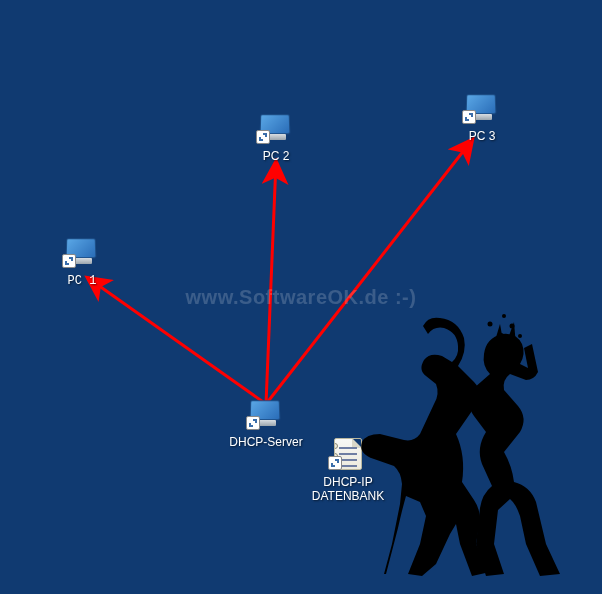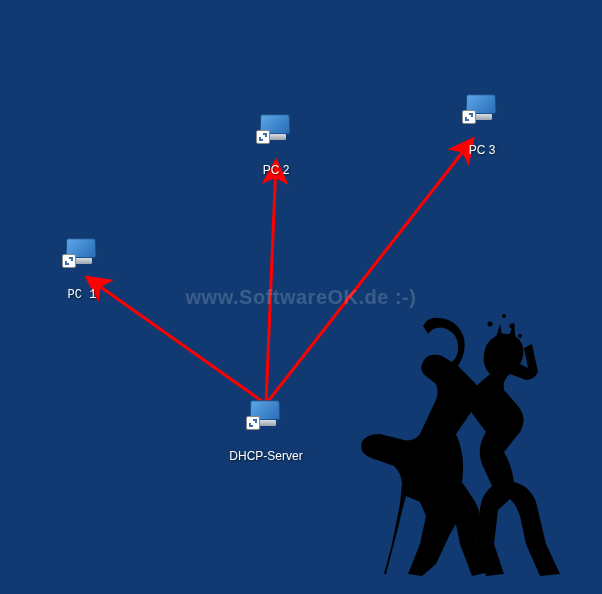--- a/index.html
+++ b/index.html
@@ -22,21 +22,21 @@
     text-align: center;
     cursor: pointer;
   }
   .icon .glyph {
     display: inline-block;
     position: relative;
     width: 40px;
     height: 32px;
   }
   .icon .label {
-    margin-top: 16px;
+    margin-top: 2px;
     color: #fff;
     text-shadow: 1px 1px 2px rgba(0,0,0,.6);
     line-height: 14px;
     white-space: pre-line;
   }
   .shortcut-badge {
     position: absolute;
     left: 0; bottom: 0;
     width: 14px; height: 14px;
     background: #fff;
@@ -177,20 +177,41 @@
       <span class="computer-base"></span>
       <span class="shortcut-badge">
         <svg viewBox="0 0 10 10">
             <path d="M1 9 L1 5 L3 5 L3 7 L7 3 L5 3 L5 1 L9 1 L9 5 L7 5 L7 3 L3 7 L5 7 L5 9 Z" fill="#3a6daa"></path>
           </svg>
       </span>
     </span>
     <div class="label">DHCP-Server</div>
   </div>
 
+  <div class="icon" style="left:304px; top:434px;">
+    <span class="glyph">
+      <span class="db-icon">
+        <span class="page-corner"></span>
+        <span class="ring" style="top:4px;"></span>
+        <span class="ring" style="top:14px;"></span>
+        <span class="ring" style="top:24px;"></span>
+        <span class="line" style="top:8px;"></span>
+        <span class="line" style="top:14px;"></span>
+        <span class="line" style="top:20px;"></span>
+        <span class="line" style="top:26px;"></span>
+      </span>
+      <span class="shortcut-badge">
+        <svg viewBox="0 0 10 10">
+            <path d="M1 9 L1 5 L3 5 L3 7 L7 3 L5 3 L5 1 L9 1 L9 5 L7 5 L7 3 L3 7 L5 7 L5 9 Z" fill="#3a6daa"></path>
+          </svg>
+      </span>
+    </span>
+    <div class="label">DHCP-IP
+DATENBANK</div>
+  </div>
 
   <svg class="dancers" width="602" height="594">
     <g fill="#000">
 
       <path d="M380 570
                L388 540
                Q392 520 396 500
                L398 480
                Q397 468 390 462
                L370 455

